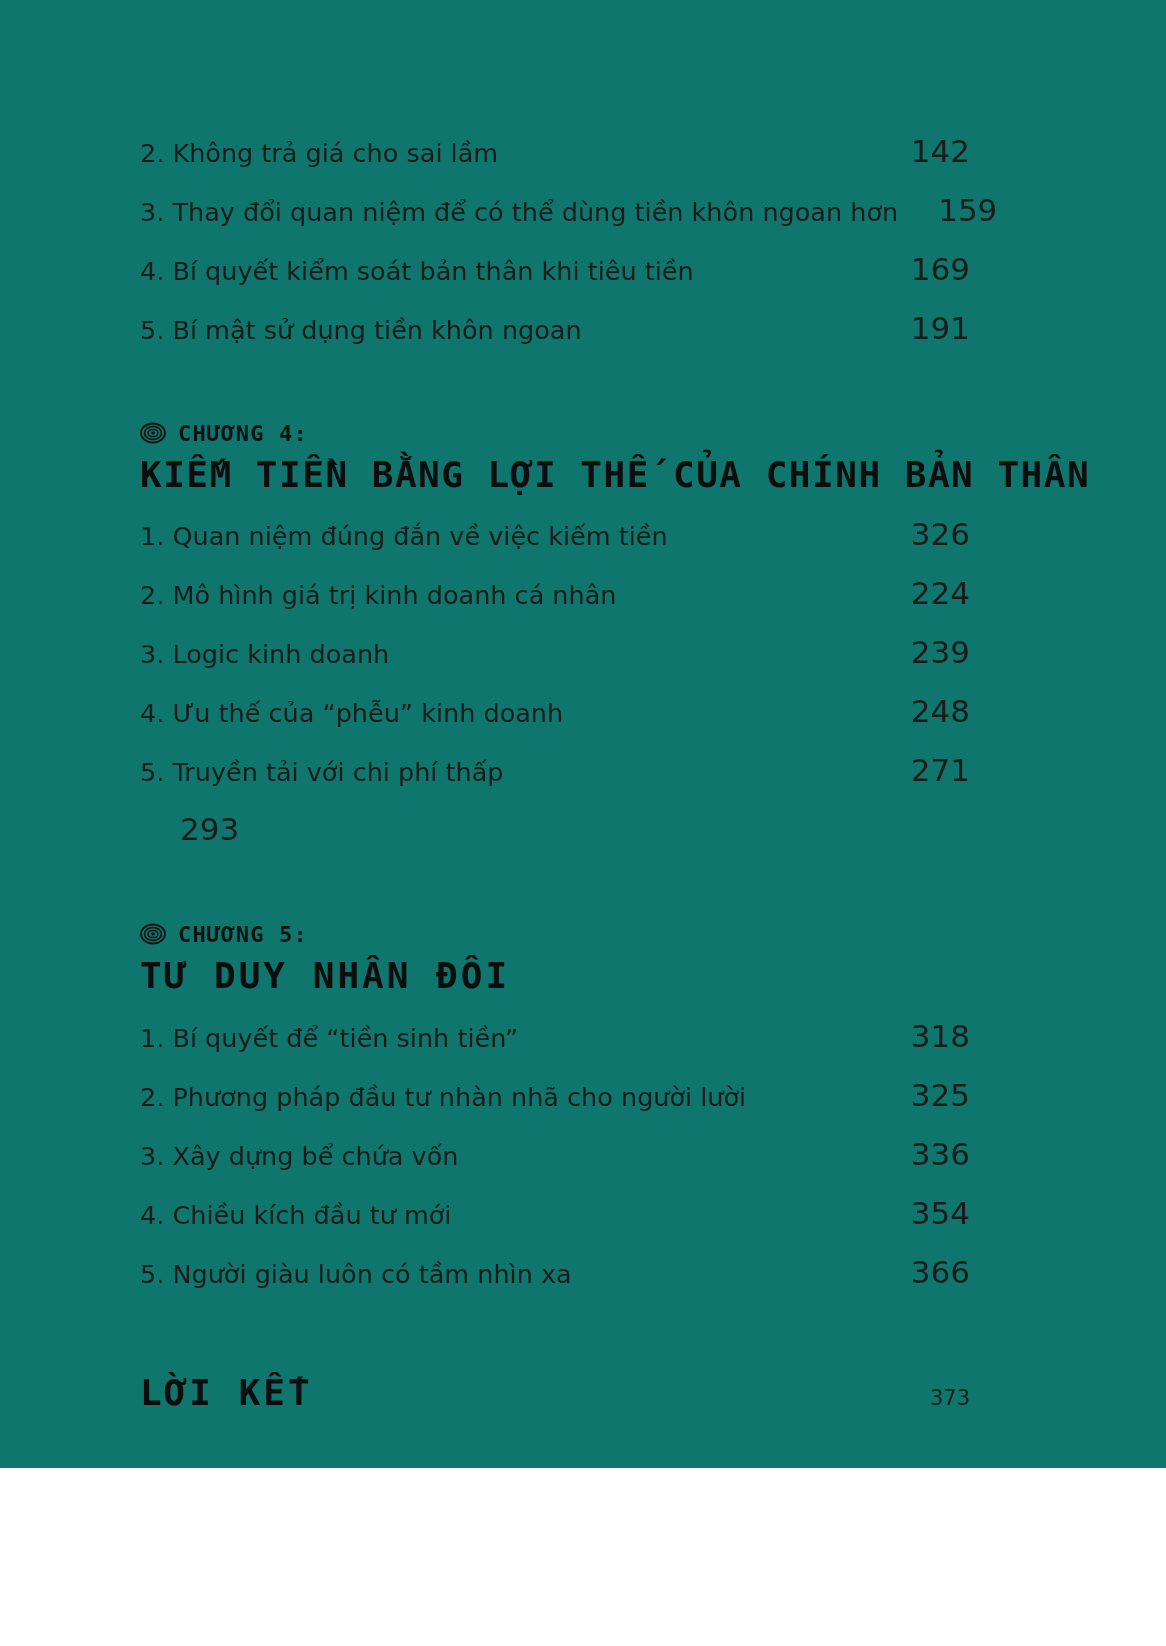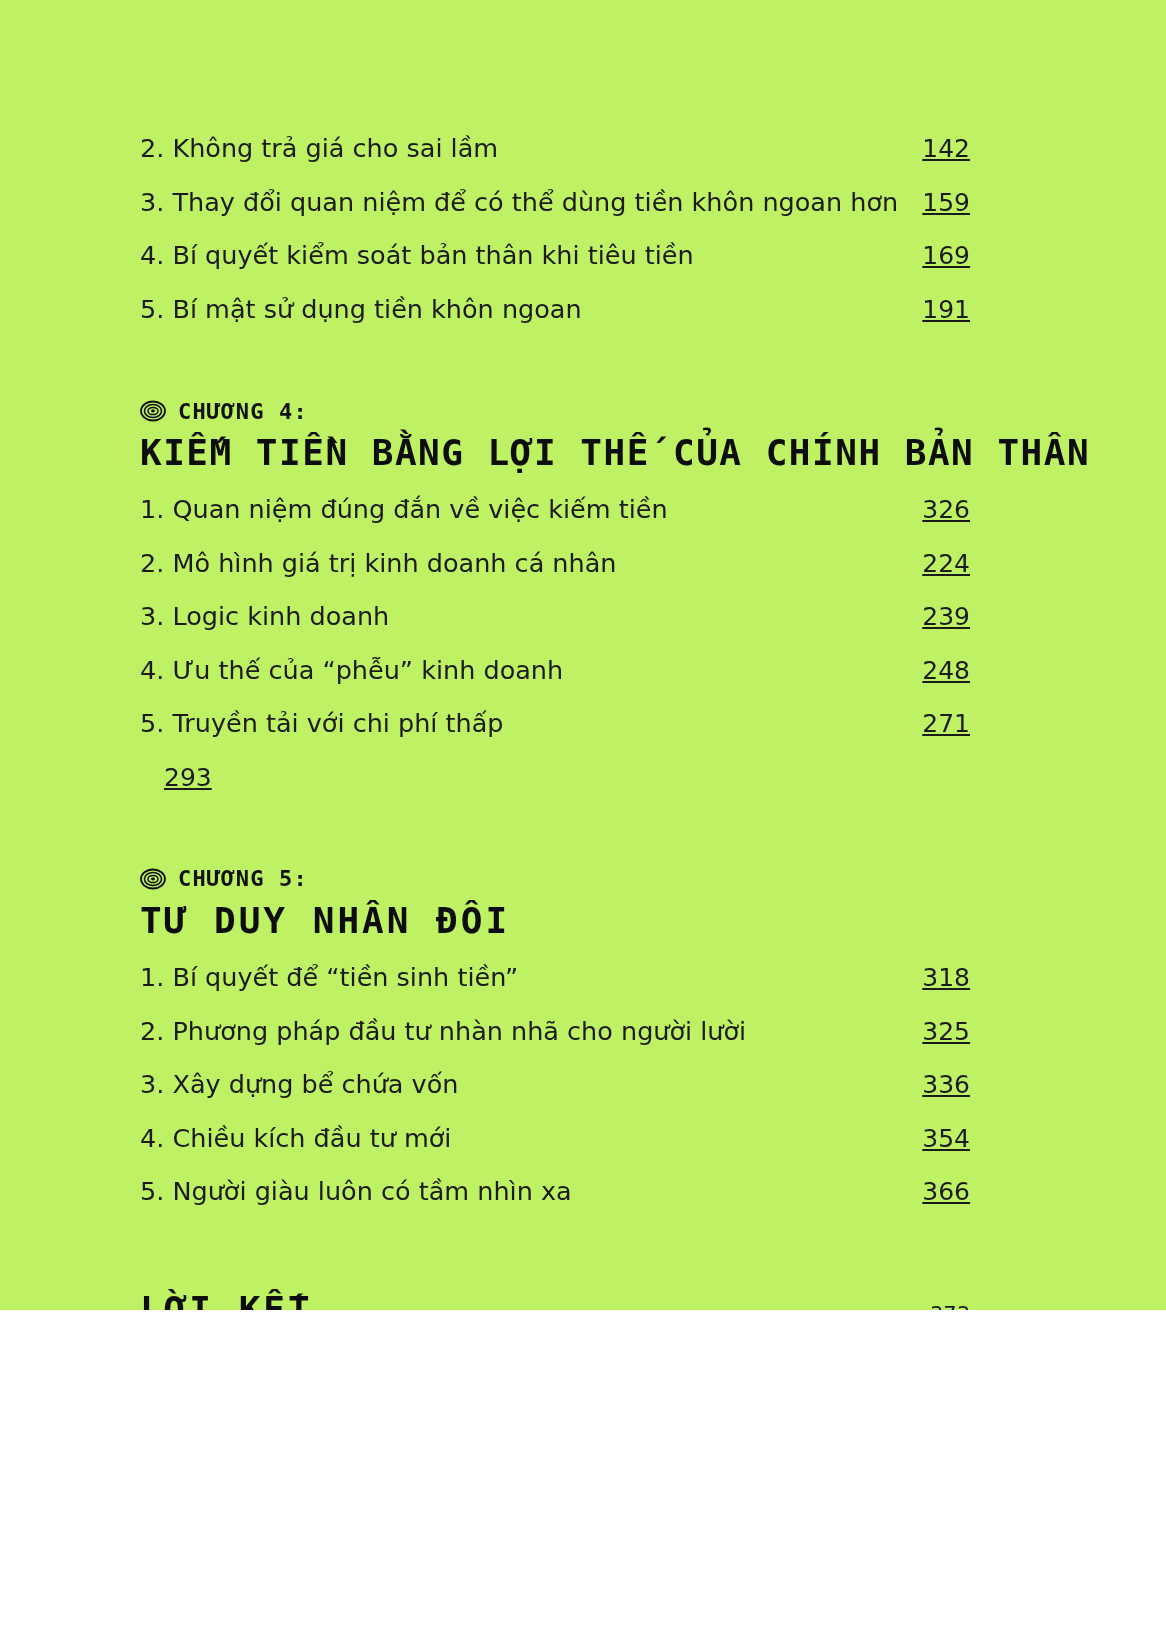--- a/index.html
+++ b/index.html
@@ -3,22 +3,22 @@
 <meta charset="utf-8">
 <style>
   html, body {
     margin: 0;
     padding: 0;
     background: #ffffff;
   }
   .page {
     position: relative;
     width: 1166px;
-    height: 1310px;
-    background: #bef264;
+    height: 1468px;
+    background: #0f766e;
     font-family: "DejaVu Sans", sans-serif;
     color: #1a1a1a;
     box-sizing: border-box;
     overflow: hidden;
   }
   .content {
     position: absolute;
     left: 140px;
     top: 120px;
     width: 830px;
@@ -33,23 +33,22 @@
     line-height: 1.0;
     padding: 14px 0 14px 0;
     font-weight: 400;
     color: #1b1b1b;
   }
   .toc-title {
     white-space: nowrap;
   }
   .toc-page {
     white-space: nowrap;
-    margin-left: 24px;
-    font-size: 25px;
-    text-decoration: underline;
+    margin-left: 40px;
+    font-size: 31px;
   }
 
   
   .chapter-block {
     margin-top: 62px;
   }
   .chapter-kicker {
     display: flex;
     align-items: center;
     gap: 12px;

